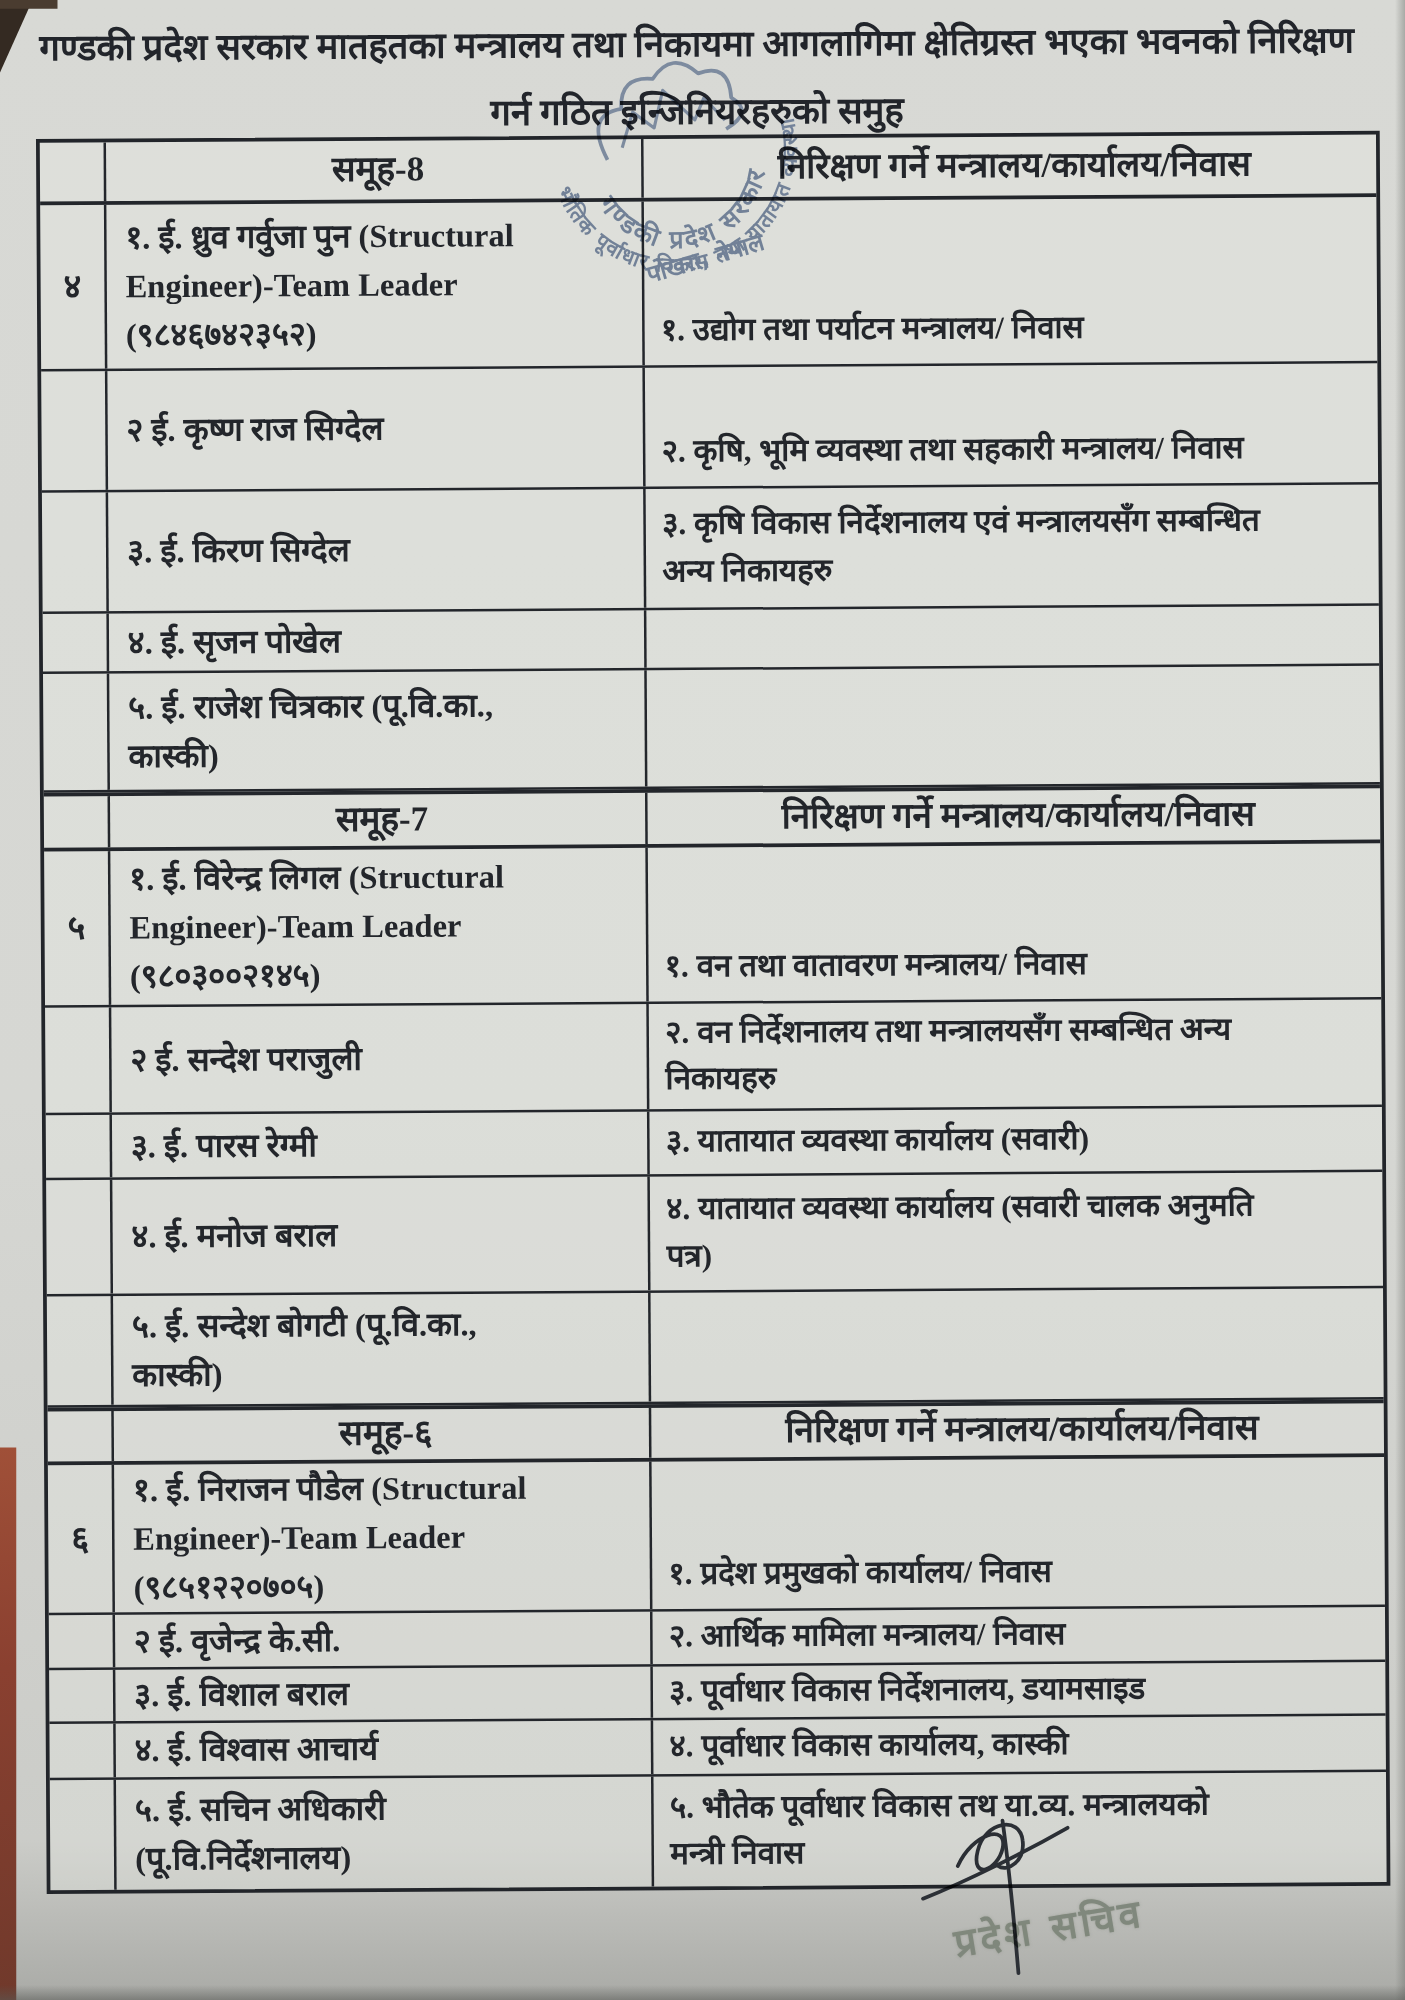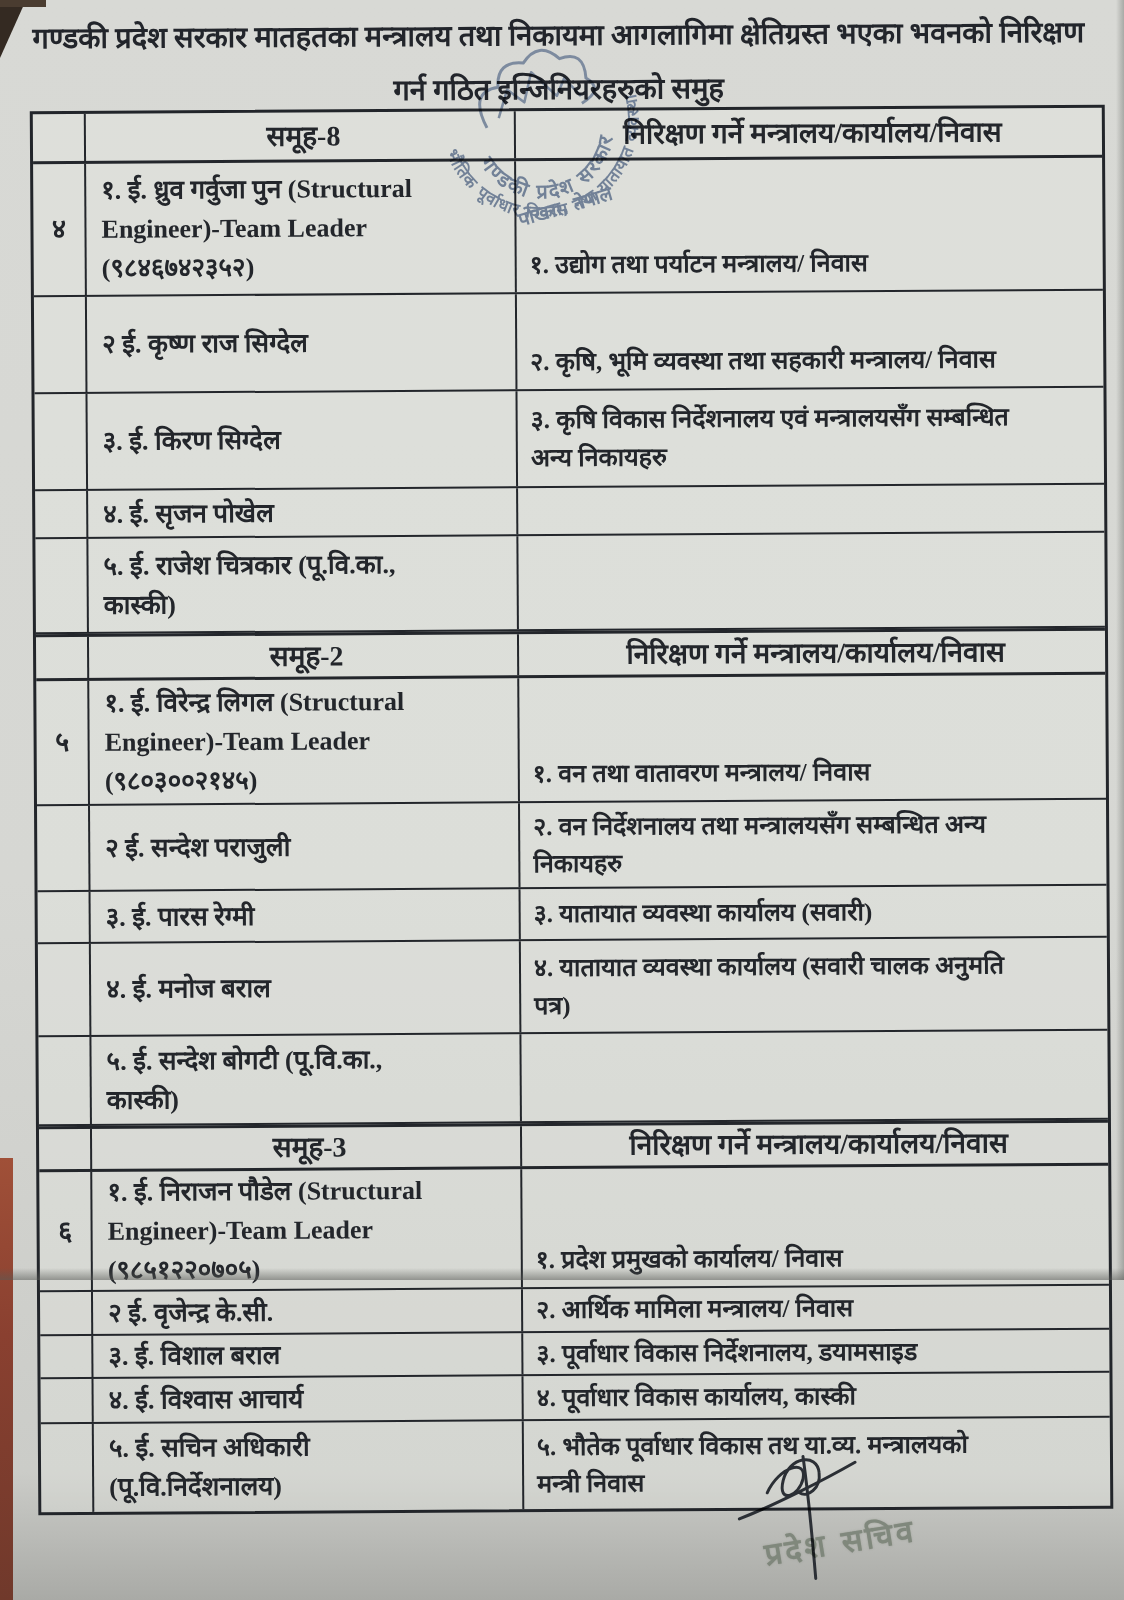--- a/index.html
+++ b/index.html
@@ -1,21 +1,21 @@
 <!DOCTYPE html>
 <html><head>
 <meta charset="utf-8">
 <style>
   html,body{margin:0;padding:0;}
   body{
     width:1124px;height:1600px;overflow:hidden;position:relative;
     background:linear-gradient(180deg,#d8d9d5 0%,#d6d7d3 55%,#cbccc8 92%,#a9aaa6 100%);
     font-family:"DejaVu Sans",sans-serif;
   }
-  .page{position:relative;width:1124px;height:1280px;}
+  .page{position:relative;width:1124px;height:1600px;}
   .sheet{position:absolute;inset:0;transform:rotate(-0.35deg);}
   .title{
     position:absolute;left:0;width:1124px;text-align:center;white-space:nowrap;
     font-weight:700;color:#22252b;
     font-family:"Liberation Serif","DejaVu Sans",sans-serif;
   }
   .t1{top:14px;font-size:29px;}
   .t2{top:68px;font-size:29px;}
   .tbl{
     position:absolute;left:33px;top:108px;width:1075px;
@@ -128,21 +128,21 @@
           <div class="c1"></div>
           <div class="c2">
             <div class="line">५. ई. राजेश चित्रकार (पू.वि.का.,</div>
             <div class="line">कास्की)</div>
           </div>
           <div class="c3"></div>
         </div>
         <div class="row header-row" style="height: 47px;">
           <div class="c1"></div>
           <div class="c2 hc">
-            <div class="line">समूह-2</div>
+            <div class="line">समूह-7</div>
           </div>
           <div class="c3 hc">
             <div class="line">निरिक्षण गर्ने मन्त्रालय/कार्यालय/निवास</div>
           </div>
         </div>
         <div class="row" style="height: 125px;">
           <div class="c1">
             <div class="line">५</div>
           </div>
           <div class="c2">
@@ -187,21 +187,21 @@
           <div class="c1"></div>
           <div class="c2">
             <div class="line">५. ई. सन्देश बोगटी (पू.वि.का.,</div>
             <div class="line">कास्की)</div>
           </div>
           <div class="c3"></div>
         </div>
         <div class="row header-row" style="height: 46px;">
           <div class="c1"></div>
           <div class="c2 hc">
-            <div class="line">समूह-3</div>
+            <div class="line">समूह-६</div>
           </div>
           <div class="c3 hc">
             <div class="line">निरिक्षण गर्ने मन्त्रालय/कार्यालय/निवास</div>
           </div>
         </div>
         <div class="row" style="height: 120px;">
           <div class="c1">
             <div class="line">६</div>
           </div>
           <div class="c2">

